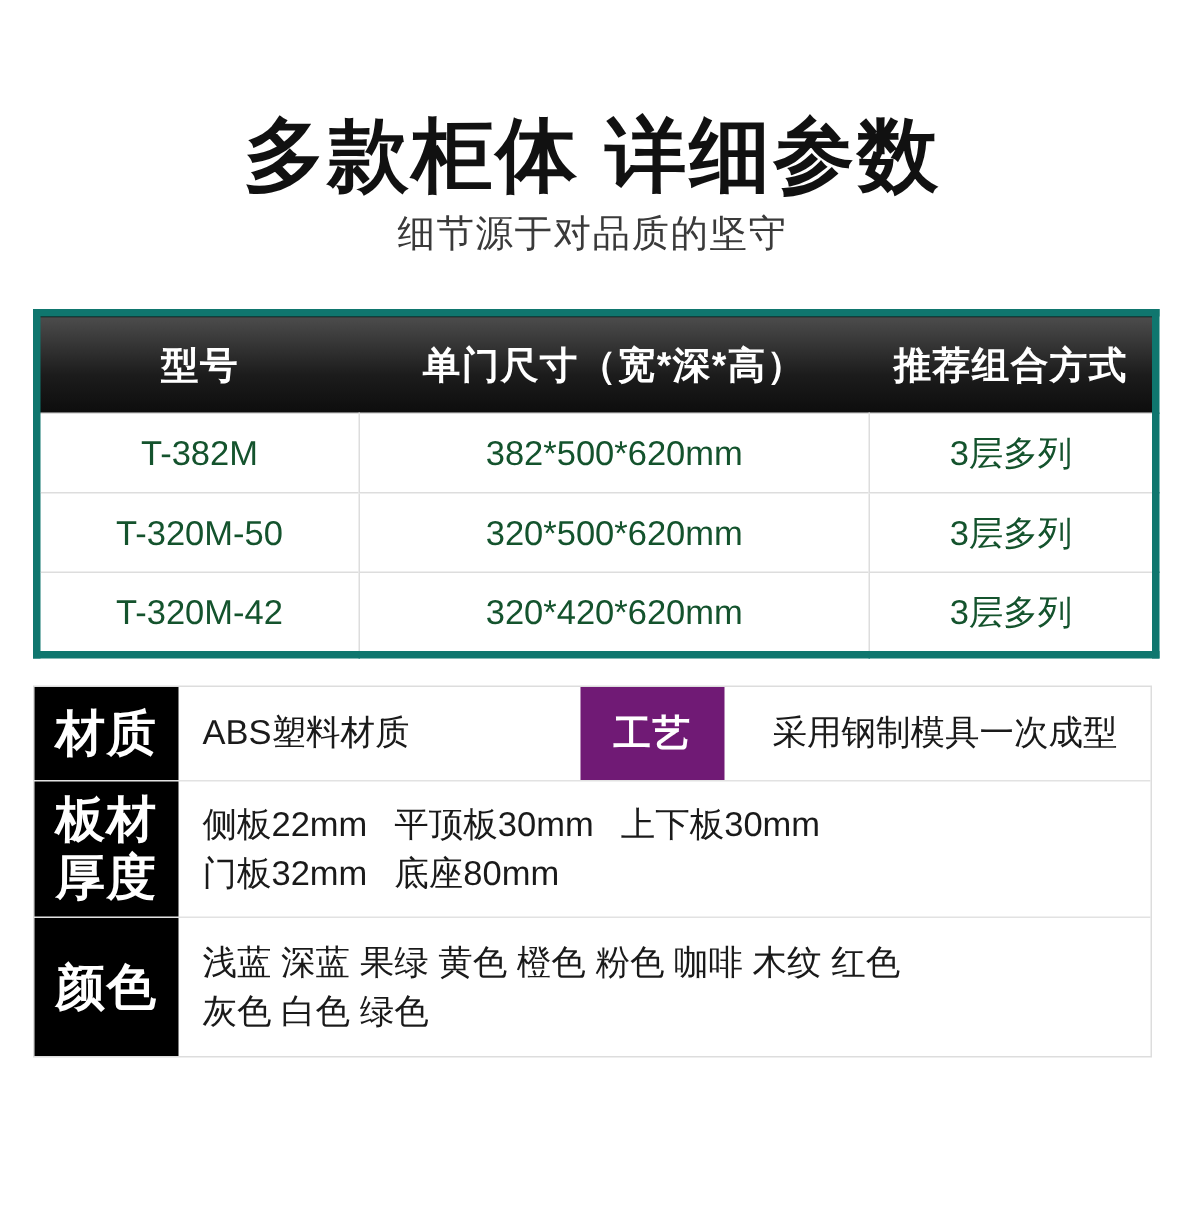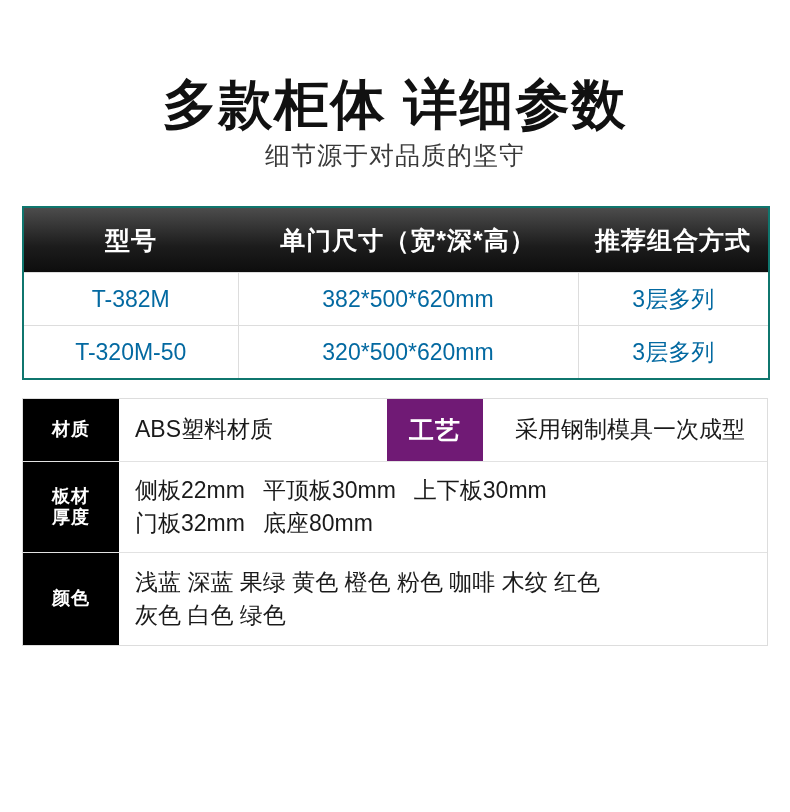--- a/index.html
+++ b/index.html
@@ -36,42 +36,42 @@
   .sub-title {
     margin-top: 4px;
     font-size: 25px;
     color: #3a3a3a;
     letter-spacing: 1px;
   }
 
   
   .spec-table {
     margin: 34px 22px 0 22px;
-    border: 2px solid #0f766e;
+    border: 5px solid #0f766e;
     border-collapse: collapse;
     width: 746px;
     table-layout: fixed;
   }
   .spec-table tr.header-row th {
     background: linear-gradient(180deg, #4c4c4c 0%, #1c1c1c 60%, #0d0d0d 100%);
     color: #ffffff;
     font-size: 25px;
     font-weight: bold;
     height: 62px;
     text-align: center;
     border: none;
     letter-spacing: 1px;
   }
   .spec-table td {
     height: 50px;
     font-size: 23px;
     text-align: center;
     border-top: 1px solid #dddddd;
     border-right: 1px solid #dddddd;
-    color: #0369a1;
+    color: #14532d;
     background: #ffffff;
   }
   .spec-table td:last-child {
     border-right: none;
   }
   .col-model { width: 215px; }
   .col-size  { width: 340px; }
   .col-combo { width: 191px; }
 
   
@@ -88,21 +88,21 @@
     border-bottom: 1px solid #e2e2e2;
   }
   .detail-row:last-child {
     border-bottom: none;
   }
   .label-cell {
     width: 96px;
     min-width: 96px;
     background: #000000;
     color: #ffffff;
-    font-size: 18px;
+    font-size: 33px;
     font-weight: bold;
     display: flex;
     flex-direction: column;
     align-items: center;
     justify-content: center;
     line-height: 1.18;
     letter-spacing: 1px;
   }
   .value-cell {
     flex: 1;
@@ -177,20 +177,25 @@
     <tr>
       <td>T-382M</td>
       <td>382*500*620mm</td>
       <td>3层多列</td>
     </tr>
     <tr>
       <td>T-320M-50</td>
       <td>320*500*620mm</td>
       <td>3层多列</td>
     </tr>
+    <tr>
+      <td>T-320M-42</td>
+      <td>320*420*620mm</td>
+      <td>3层多列</td>
+    </tr>
   </tbody>
     </table>
 
   <div class="detail-box">
 
     <div class="detail-row row-1">
       <div class="label-cell">材质</div>
       <div class="value-cell">
         <div class="material-text">ABS塑料材质</div>
         <div class="inner-label">工艺</div>

